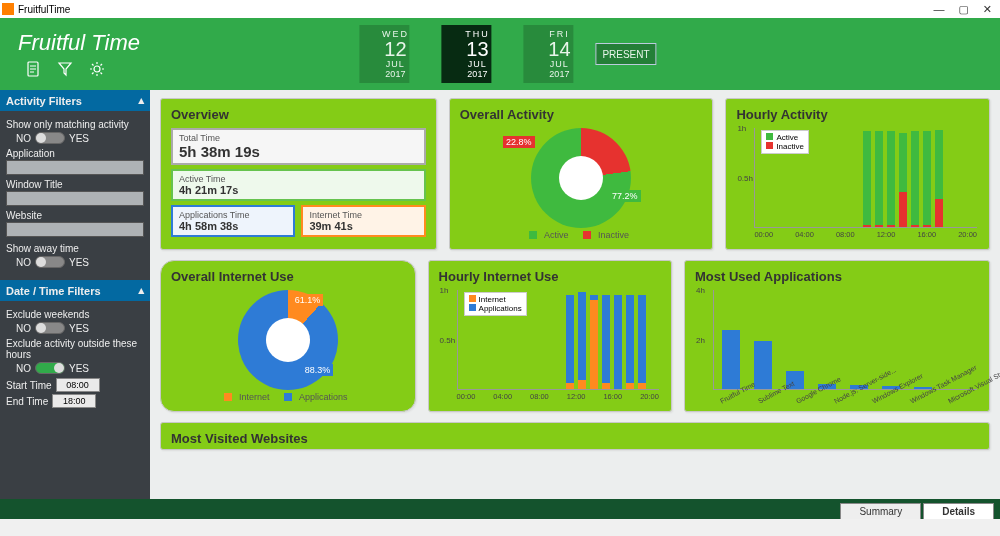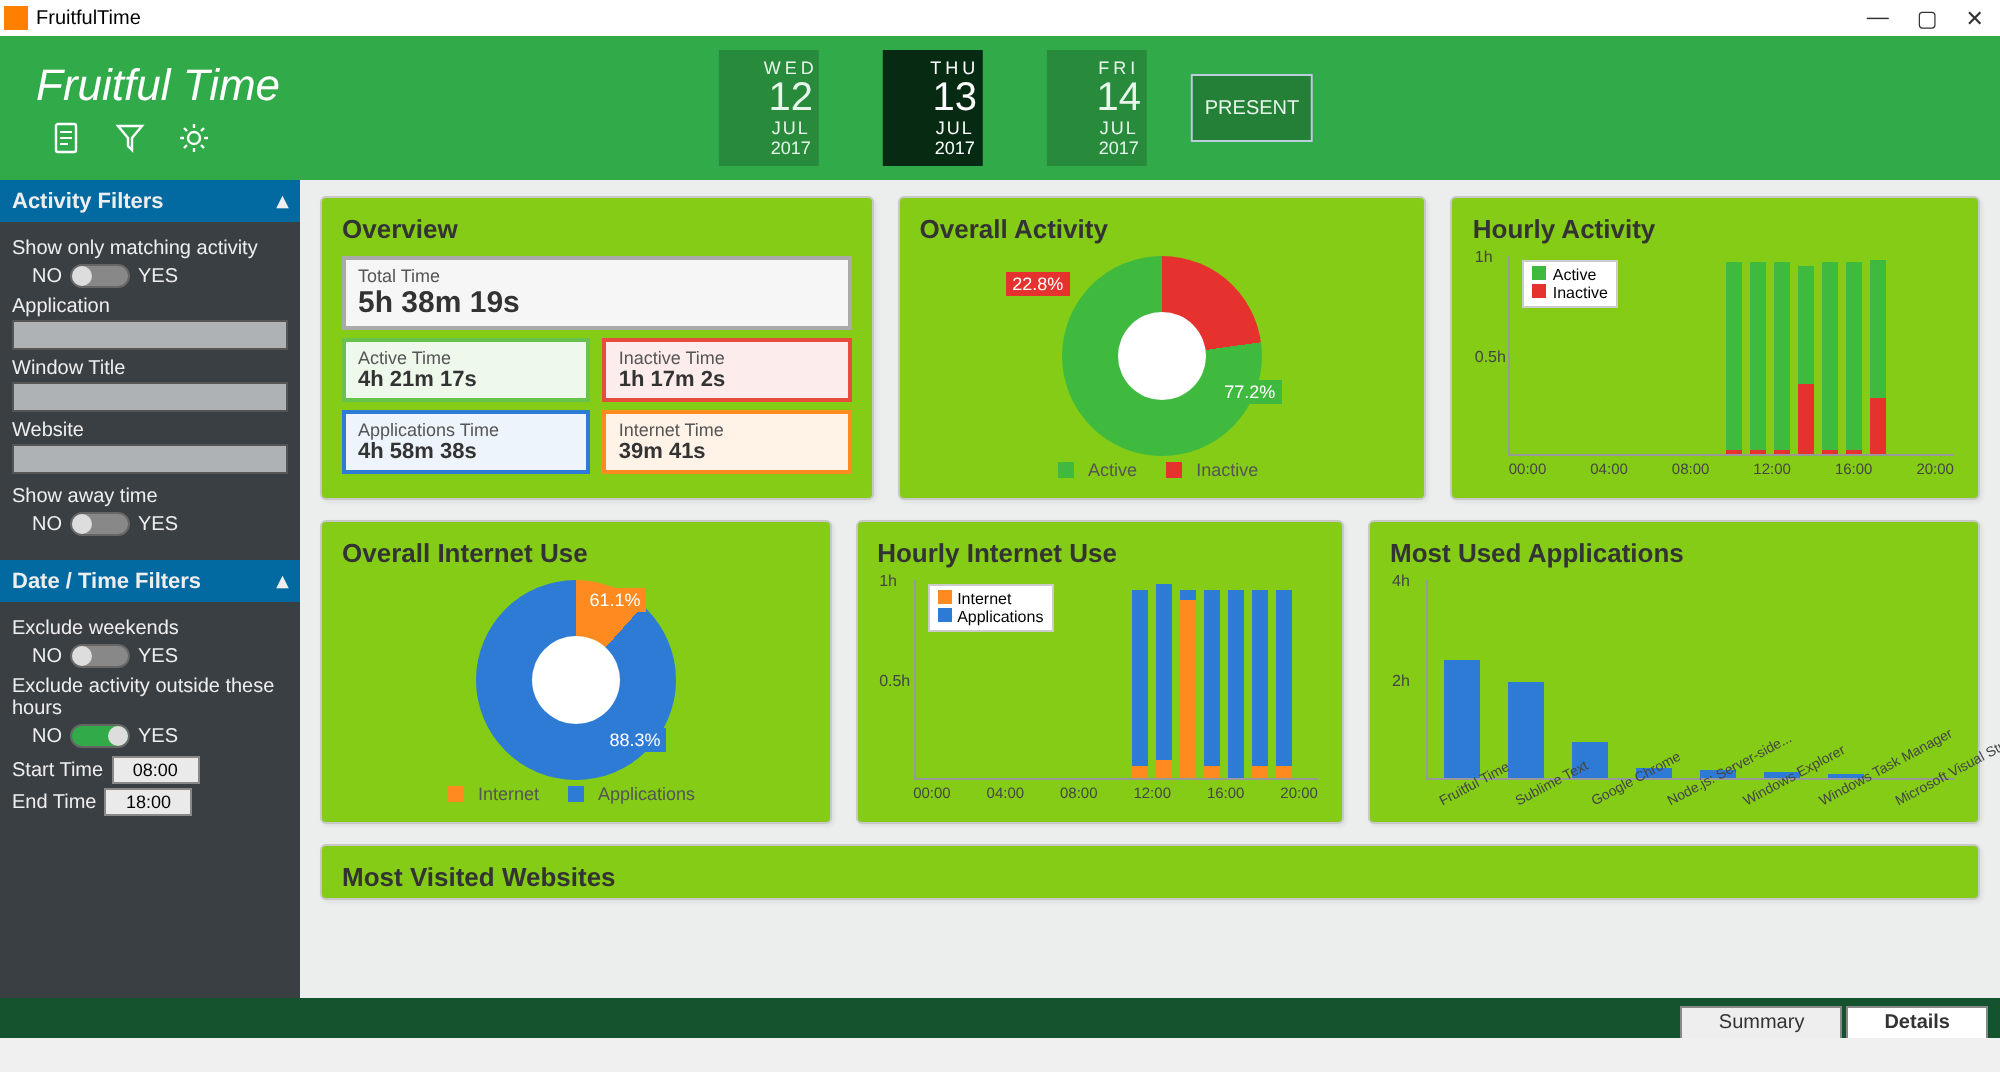--- a/index.html
+++ b/index.html
@@ -18,21 +18,21 @@
 .brand-icons { display:flex; gap:14px; padding-left:6px; padding-top:2px;}
 .brand-icons span { width:18px; height:18px; display:flex; align-items:center; justify-content:center; color:#fff; font-size:16px;}
 
 .date-picker { position:absolute; left:50%; transform:translateX(-50%); display:flex; align-items:center; height:58px; }
 .date-cell { width:50px; height:58px; background: rgba(0,0,0,.18); color:#e8f5ea; text-align:center; display:flex; flex-direction:column; justify-content:center; margin:0 16px; font-size:10px;padding-left:22px;}
 .date-cell .dow{letter-spacing:2px; font-size:9px;}
 .date-cell .dn{font-size:20px; line-height:1;}
 .date-cell .mon{font-size:9px; letter-spacing:1px;}
 .date-cell .yr{font-size:9px;}
 .date-cell.active{ background:#072b12; color:#fff;}
-.present{ margin-left:6px; height:34px; padding:0 6px; background:rgba(0,0,0,.25); border:1px solid #bcd; color:#e8f5ea; font-size:10px; display:flex; align-items:center;}
+.present{ margin-left:6px; height:22px; padding:0 6px; background:rgba(0,0,0,.25); border:1px solid #bcd; color:#e8f5ea; font-size:10px; display:flex; align-items:center;}
 
 
 .main { display:flex; height: calc(536px - 18px - 72px - 20px); }
 .sidebar { width:150px; background:#3a3f44; color:#eee; font-size:10px; overflow:hidden;}
 .side-hdr { background:#0369a1; padding:4px 6px; font-size:11px; font-weight:bold; display:flex; justify-content:space-between; align-items:center;}
 .side-sec { padding:4px 6px 8px; }
 .side-sec label{ display:block; margin-top:4px; margin-bottom:1px;}
 .side-sec input.txt{ width:100%; height:15px; background:#aeb2b5; border:1px solid #555; font-size:10px;}
 .toggle-row{ display:flex; align-items:center; gap:4px; margin:2px 0 4px; padding-left:10px;}
 .toggle{ width:30px; height:12px; background:#888; border-radius:7px; position:relative; border:1px solid #666;}
@@ -217,24 +217,20 @@
         <h3>Overview</h3>
         <div class="tile tile-total">
           <div class="tn">Total Time</div>
           <div class="tv">5h 38m 19s</div>
         </div>
         <div class="tile-row">
           <div class="tile" style="border-color:#66c34e;background:#eef9ec;">
             <div class="tn">Active Time</div>
             <div class="tv">4h 21m 17s</div>
           </div>
-          <div class="tile" style="border-color:#e74c3c;background:#fdecec;">
-            <div class="tn">Inactive Time</div>
-            <div class="tv">1h 17m 2s</div>
-          </div>
         </div>
         <div class="tile-row">
           <div class="tile" style="border-color:#2e7bd6;background:#eef4fc;">
             <div class="tn">Applications Time</div>
             <div class="tv">4h 58m 38s</div>
           </div>
           <div class="tile" style="border-color:#ff8a1f;background:#fff3e7;">
             <div class="tn">Internet Time</div>
             <div class="tv">39m 41s</div>
           </div>
@@ -300,21 +296,21 @@
             <span>08:00</span>
             <span>12:00</span>
             <span>16:00</span>
             <span>20:00</span>
           </div>
       </div>
     </div>
 
     <div class="row">
 
-      <div class="card" style="flex:1.05;">
+      <div class="card" style="flex:1.05;border-radius:14px;">
         <h3>Overall Internet Use</h3>
         <div style="position:relative;">
           <div class="donut" style="background: conic-gradient(#ff8a1f 0% 11.7%, #2e7bd6 11.7% 100%);">
              <div class="hole"></div>
           </div>
           <span style="position:absolute;top:4px;left:50%;transform:translateX(4px);font-size:9px;color:#fff;background:#ff8a1f;padding:1px 3px;">61.1%</span>
           <span style="position:absolute;top:74px;left:50%;transform:translateX(14px);font-size:9px;color:#fff;background:#2e7bd6;padding:1px 3px;">88.3%</span>
         </div>
         <div class="legend">
           <span>

